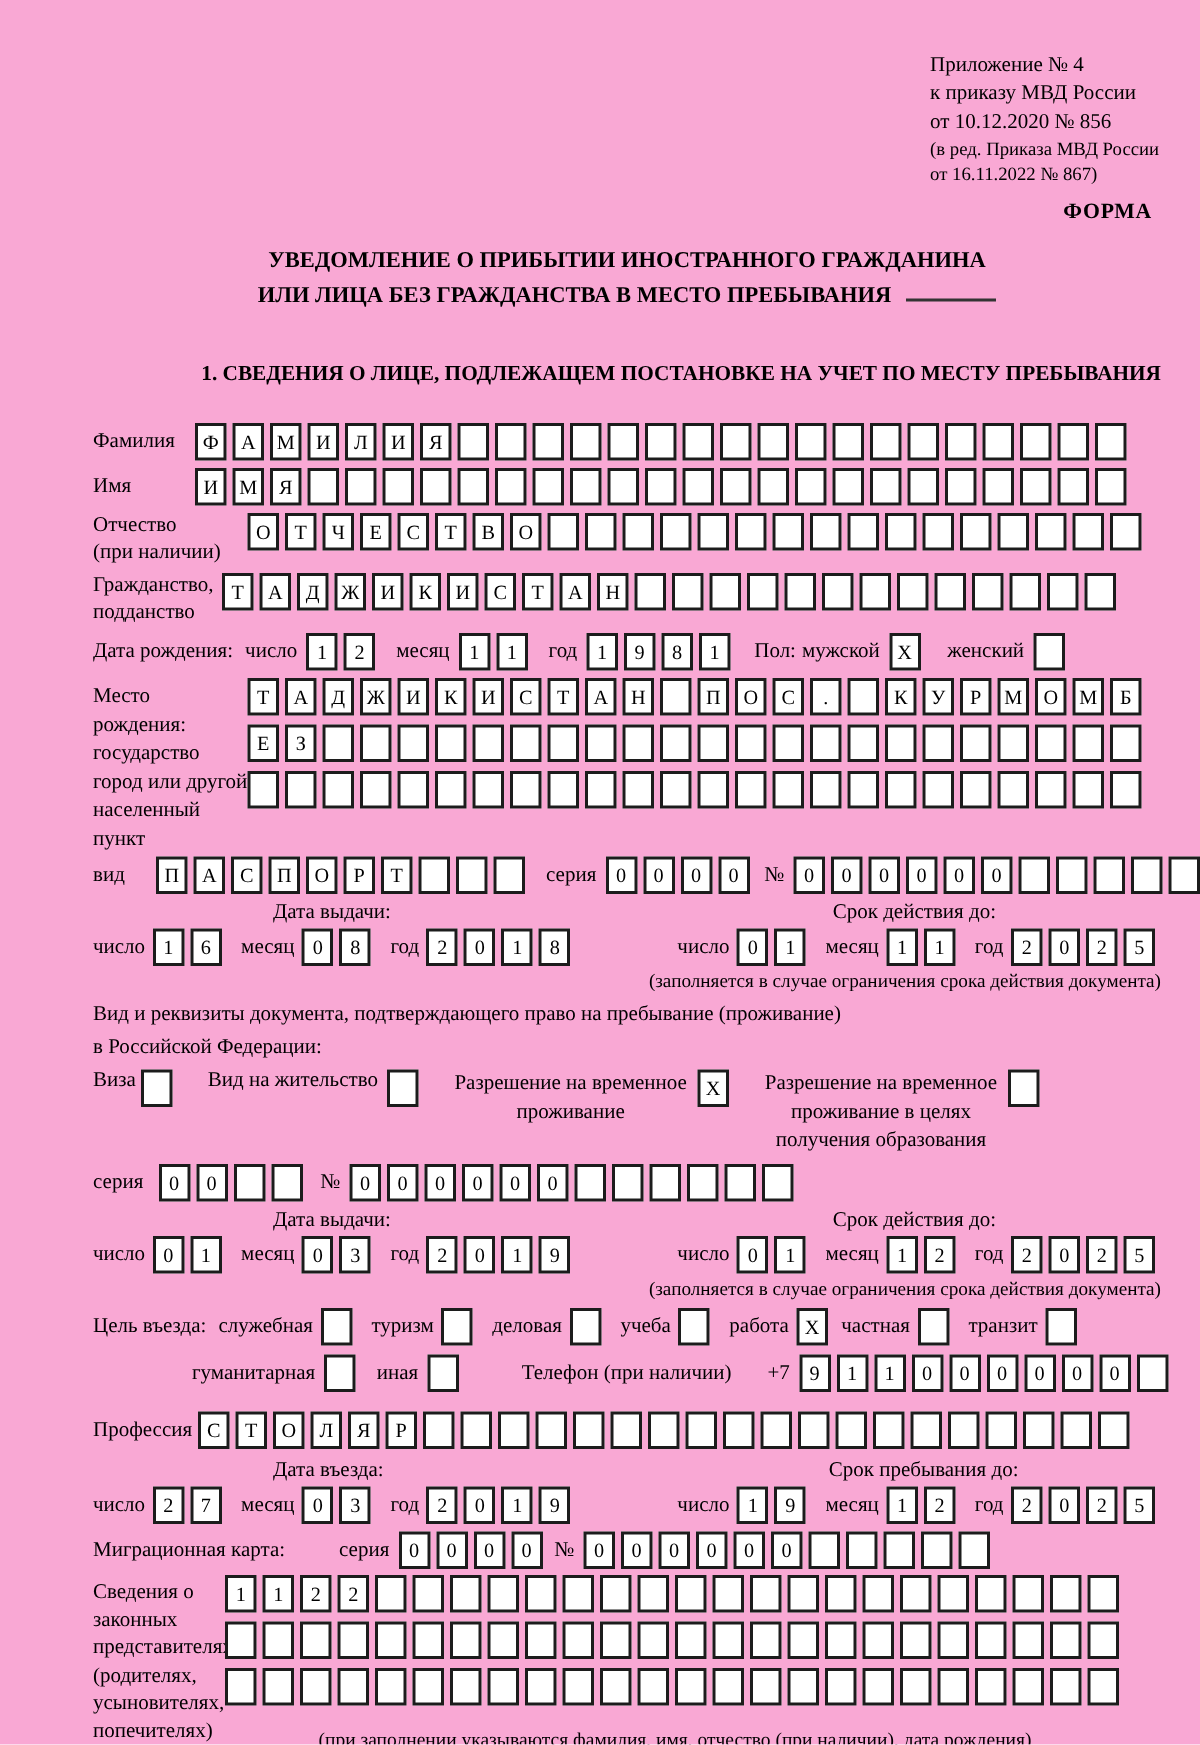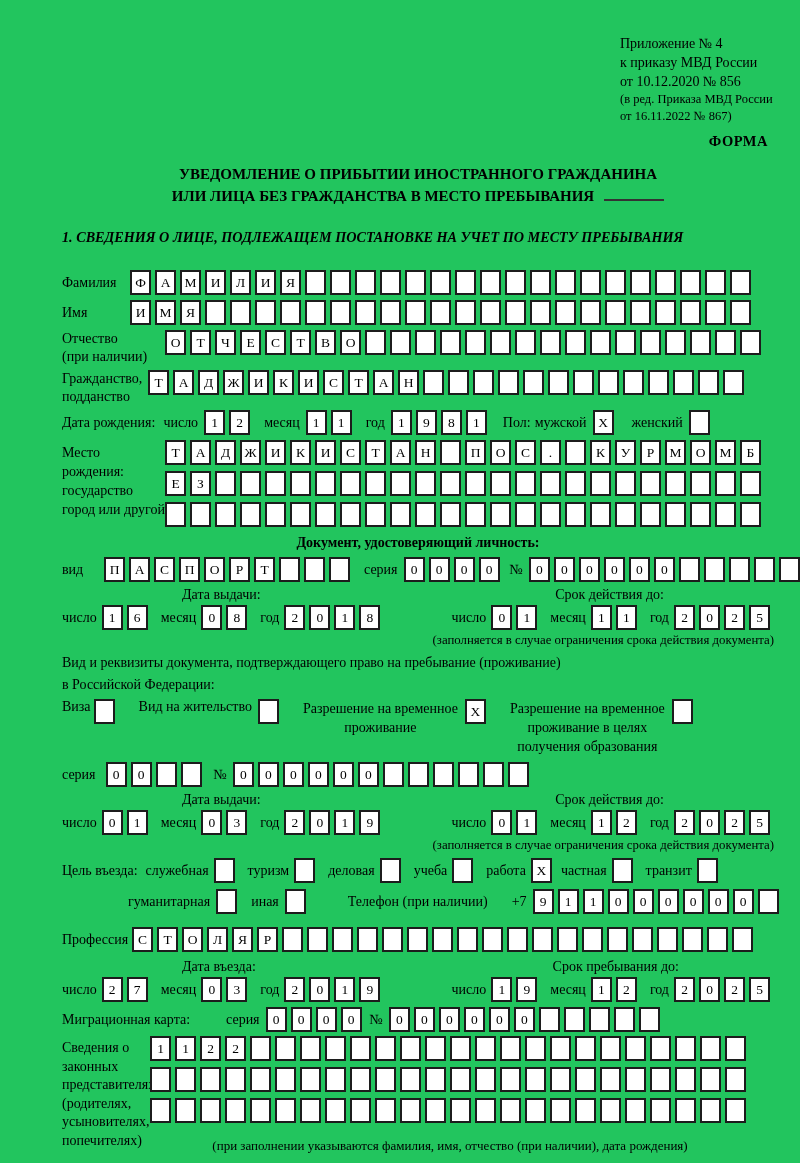--- a/index.html
+++ b/index.html
@@ -1,29 +1,29 @@
 <!DOCTYPE html>
 <html><head>
 <meta charset="utf-8">
 <style>
   html,body{margin:0;padding:0;background:#fff;}
   .page{
     width:800px;height:1163px;box-sizing:border-box;
-    padding:34px 26px 0 62px;background:#22c55e;color:#000;
+    padding:34px 26px 0 62px;background:#f9a8d4;color:#000;
     font-family:"Liberation Serif","DejaVu Serif",serif;
     font-size:14px;position:relative;overflow:hidden;
   }
   
   .hdr{margin-left:558px;line-height:19px;}
   .hdr .sub{font-size:12.5px;line-height:17px;}
   .forma{font-weight:bold;text-align:right;margin:8px 6px 0 0;font-size:14.5px;letter-spacing:.5px;}
   
   .title{text-align:center;font-weight:bold;font-size:15px;line-height:21px;margin-top:14px;}
   .tline{display:inline-block;width:60px;border-bottom:2px solid #333;margin-left:10px;vertical-align:baseline;height:14px;}
-  .sect{text-align:left;font-weight:bold;font-size:14.2px;margin-top:22px;margin-bottom:24px;font-style:italic;}
+  .sect{text-align:right;font-weight:bold;font-size:14.2px;margin-top:33px;margin-bottom:24px;}
   
   .row{display:flex;align-items:center;margin-bottom:5px;white-space:nowrap;}
   .boxes{display:inline-flex;flex:0 0 auto;}
   .box{
     display:inline-block;width:21px;height:25px;box-sizing:border-box;
     border:2px solid #1c1c1c;margin-right:4px;background:#fff;
     text-align:center;font-size:13.5px;line-height:21px;flex:0 0 auto;
   }
   .lbl{flex:0 0 auto;}
   .w68{width:68px;}
@@ -238,20 +238,21 @@
     <span class="boxes">
         <span class="box"></span>
       </span>
   </div>
 
   <div class="blk">
     <span class="lblcol w103">
       <span>Место рождения:</span>
       <span>государство</span>
       <span>город или другой</span>
+      <span>населенный пункт</span>
     </span>
     <span class="rowscol">
       <span class="boxes">
           <span class="box">Т</span>
           <span class="box">А</span>
           <span class="box">Д</span>
           <span class="box">Ж</span>
           <span class="box">И</span>
           <span class="box">К</span>
           <span class="box">И</span>
@@ -321,21 +322,20 @@
           <span class="box"></span>
           <span class="box"></span>
           <span class="box"></span>
           <span class="box"></span>
           <span class="box"></span>
           <span class="box"></span>
         </span>
     </span>
   </div>
 
-  <div class="center-bold">Документ, удостоверяющий личность:</div>
 
   <div class="row" style="margin-bottom:4px;">
     <span class="lbl" style="width:30px;margin-right:12px;">вид</span>
     <span class="boxes">
         <span class="box">П</span>
         <span class="box">А</span>
         <span class="box">С</span>
         <span class="box">П</span>
         <span class="box">О</span>
         <span class="box">Р</span>

